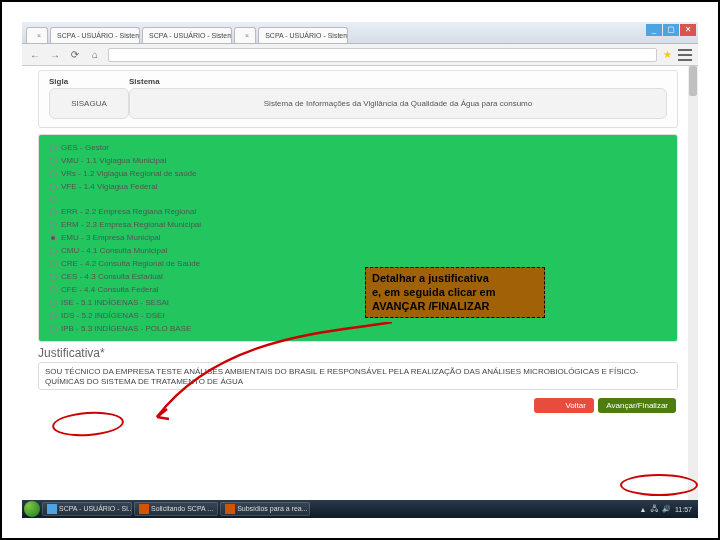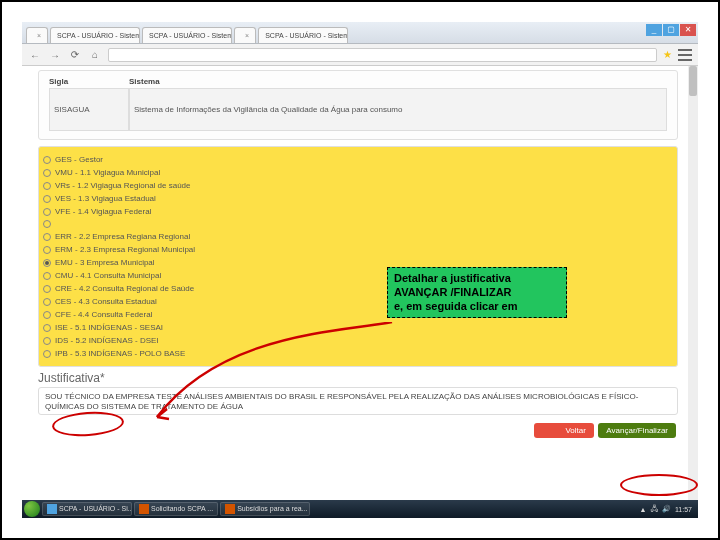--- a/index.html
+++ b/index.html
@@ -91,35 +91,36 @@
     border-radius: 3px;
     padding: 6px 10px;
     font-size: 8px;
     color: #555;
   }
   .row { display:flex; margin-bottom:2px; }
   .label { font-weight: bold; font-size: 8px; color:#444; }
   .field-box {
     background: #f3f3f3;
     border: 1px solid #ddd;
-    border-radius: 0;
-    padding: 16px 4px;
+    border-radius: 6px;
+    padding: 10px 4px;
     margin-top: 2px;
     font-size: 8px;
     color:#555;
+    text-align:center;
   }
   .col-sigla { width: 80px; }
   .col-sist { flex:1; }
 
   .radios {
     margin: 6px 20px 4px 16px;
-    background: #fde047;
+    background: #22c55e;
     border: 1px solid #e0e0e0;
     border-radius: 3px;
-    padding: 8px 4px 4px;
+    padding: 8px 10px 4px;
     font-size: 8px;
   }
   .radio-line {
     display:flex;
     align-items:center;
     gap:4px;
     margin-bottom: 4px;
     color:#555;
     cursor: pointer;
   }
@@ -166,23 +167,23 @@
   }
   .start-orb { width:16px; height:16px; border-radius:50%; background: radial-gradient(circle at 30% 30%, #7ec742, #1b7a1b); margin-right:2px; cursor:pointer; }
   .task-item { background:rgba(255,255,255,0.08); border:1px solid rgba(255,255,255,0.15); padding:1px 4px; margin-right:2px; border-radius:2px; max-width:90px; overflow:hidden; white-space:nowrap; cursor:pointer; }
   .task-item .ico { width:10px; height:10px; display:inline-block; vertical-align:middle; margin-right:2px; }
   .tray { margin-left:auto; display:flex; align-items:center; gap:4px; padding-right:4px; }
   .clock { font-size:7px; }
 
   
   .callout {
     position:absolute;
-    top: 245px; left: 365px;
+    top: 245px; left: 343px;
     width: 180px;
-    background:#22c55e;
+    background:#a16207;
     border: 1.5px dashed #000;
     padding: 4px 6px;
     font-family: Verdana, sans-serif;
     font-size: 11px;
     line-height: 1.25;
     font-weight: bold;
   }
   .arrow-svg { position:absolute; pointer-events:none; }
   .arrow1 { left: 120px; top: 300px; width: 260px; height: 110px; }
   .oval1 { position:absolute; left: 30px; top: 390px; width: 72px; height: 24px; border:2px solid #c00; border-radius: 50%; transform: rotate(-4deg); pointer-events:none; }
@@ -258,24 +259,20 @@
         <div class="radio-line">
           <span class="radio-dot"></span>
           <span>VMU - 1.1 Vigiagua Municipal</span>
         </div>
         <div class="radio-line">
           <span class="radio-dot"></span>
           <span>VRs - 1.2 Vigiagua Regional de saúde</span>
         </div>
         <div class="radio-line">
           <span class="radio-dot"></span>
-          <span>VES - 1.3 Vigiagua Estadual</span>
-        </div>
-        <div class="radio-line">
-          <span class="radio-dot"></span>
           <span>VFE - 1.4 Vigiagua Federal</span>
         </div>
         <div class="radio-line">
           <span class="radio-dot"></span>
         </div>
         <div class="radio-line">
           <span class="radio-dot"></span>
           <span>ERR - 2.2 Empresa Regiana Regional</span>
         </div>
         <div class="radio-line">
@@ -337,22 +334,22 @@
     <div class="tray">
       <span>▲</span>
       <span>🖧</span>
       <span>🔊</span>
       <span class="clock">11:57</span>
     </div>
   </div>
 
   <div class="callout">
     <div>Detalhar a justificativa</div>
+    <div>e, em seguida clicar em</div>
     <div>AVANÇAR /FINALIZAR</div>
-    <div>e, em seguida clicar em</div>
   </div>
 
   <div class="oval1"></div>
   <div class="oval2"></div>
 
   <svg class="arrow-svg arrow1" viewBox="0 0 260 110">
     <path d="M250,0 C200,10 80,10 15,95" stroke="#c00" stroke-width="2.5" fill="none"></path>
     <path d="M15,95 l10,-8 m-10,8 l12,2" stroke="#c00" stroke-width="2.5" fill="none"></path>
   </svg>
 

